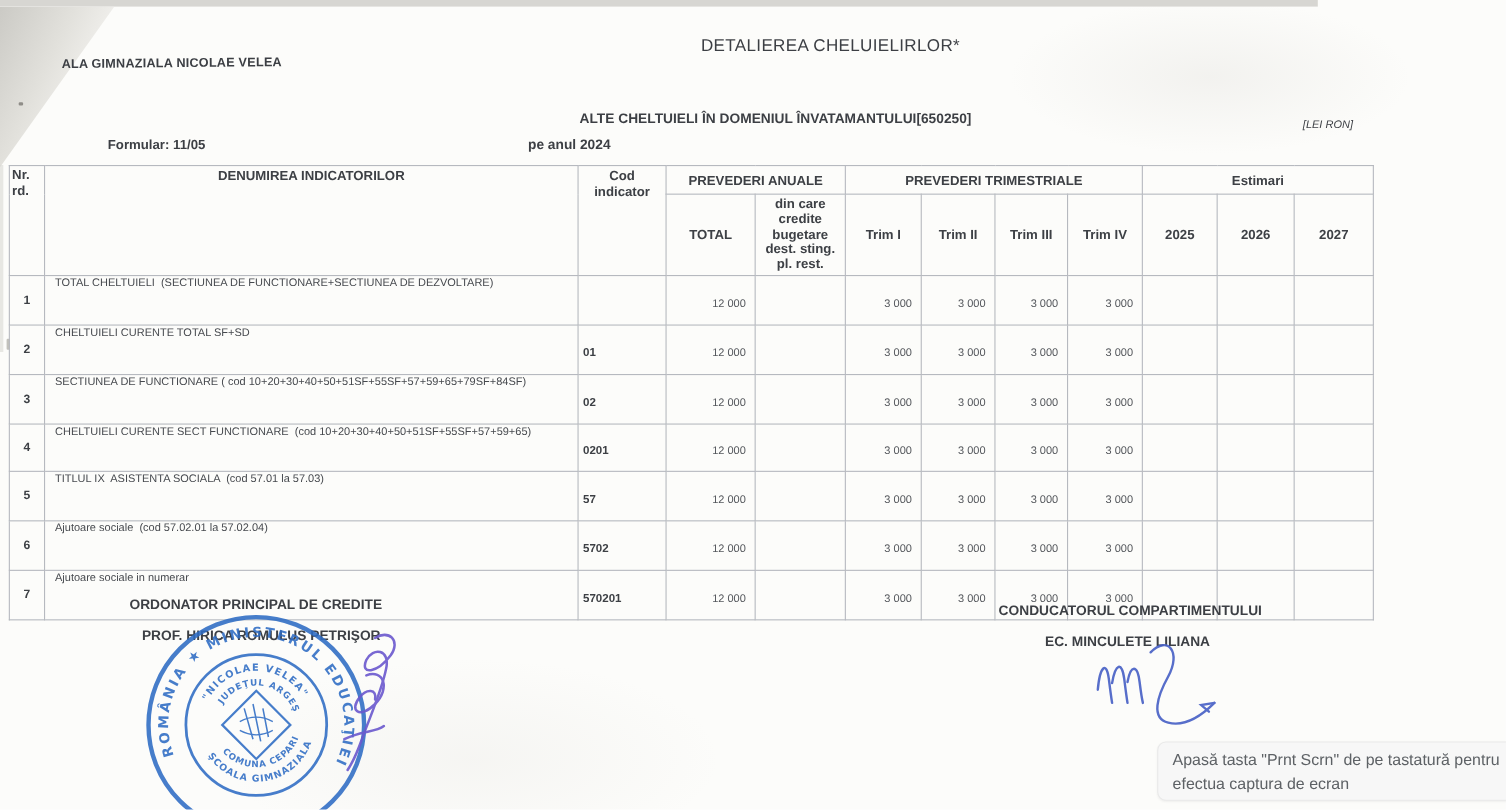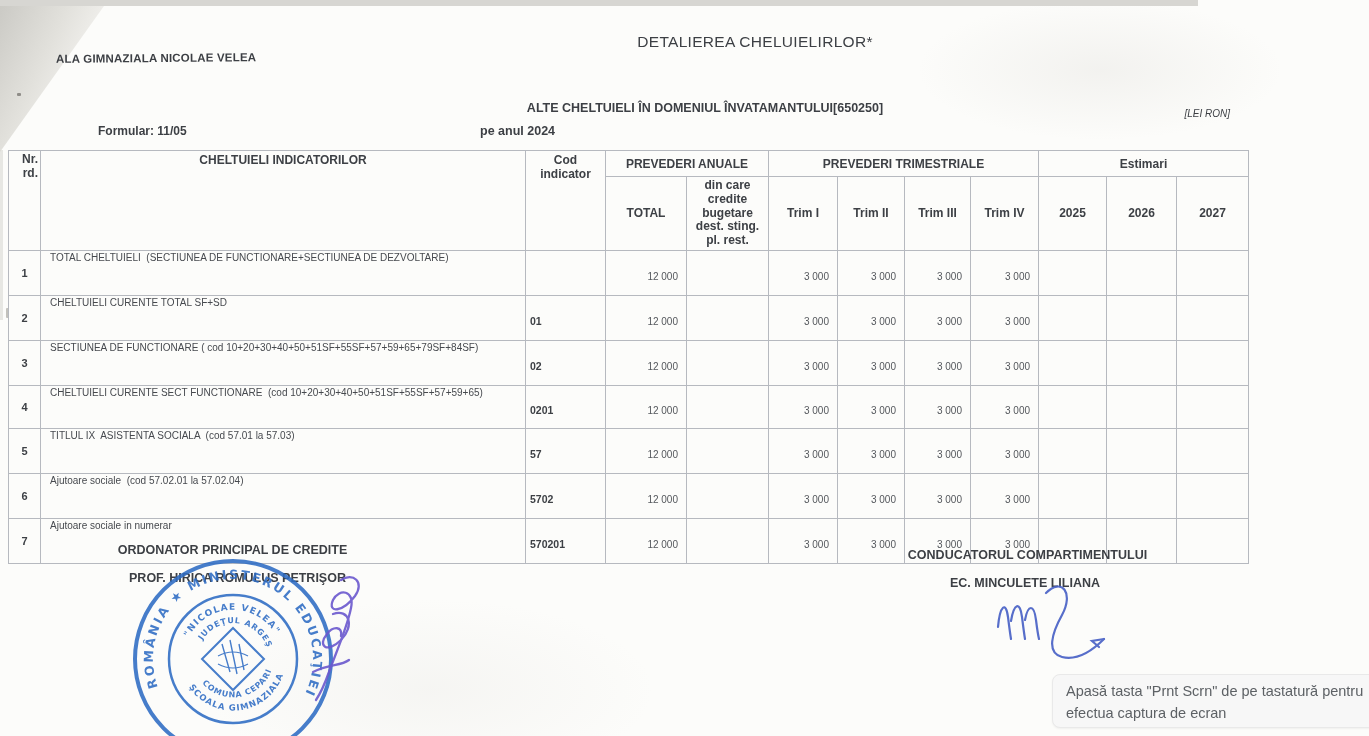--- a/index.html
+++ b/index.html
@@ -23,21 +23,21 @@
   .school{left:56px;top:52px;font-size:11.5px;font-weight:bold;letter-spacing:.2px;transform:rotate(-.5deg);}
   .title{left:560px;top:33px;width:390px;text-align:center;font-size:15.5px;font-weight:normal;letter-spacing:.3px;}
   .subtitle{left:480px;top:101px;width:450px;text-align:center;font-size:12.5px;font-weight:bold;}
   .period{left:480px;top:124px;width:450px;text-align:left;font-size:12.5px;font-weight:bold;}
   .lei{left:1125px;top:108px;width:105px;text-align:right;font-size:10px;font-weight:normal;font-style:italic;}
   .formular{left:98px;top:124px;font-size:12px;font-weight:bold;}
 
   table.budget{position:absolute;left:8px;top:150px;width:1240px;border-collapse:collapse;table-layout:fixed;}
   table.budget th,table.budget td{border:1px solid #b6b9bf;overflow:hidden;}
   table.budget th{font-weight:bold;color:#3d4045;font-size:12px;padding:2px;}
-  .th-nr{font-size:10px;text-align:right;vertical-align:top;padding:2px 2px;white-space:pre-line;line-height:1.15;}
+  .th-nr{font-size:10px;text-align:left;vertical-align:top;padding:2px 2px;white-space:pre-line;line-height:1.15;}
   .th-den,.th-cod{vertical-align:top;padding-top:7px;}
   .th-small{font-size:8.5px;line-height:1.15;padding:0 2px;}
   .th-total{font-size:12.5px;margin-top:20px;}
   .th-year{font-size:12.5px;}
   td.td-nr{text-align:center;vertical-align:middle;font-weight:bold;font-size:11px;color:#3d4045;}
   td.td-den{vertical-align:top;padding:1px 9px;font-size:10px;color:#46494e;white-space:pre-wrap;line-height:1.25;}
   td.td-cod{vertical-align:middle;padding:7px 0 0 4px;font-weight:bold;font-size:10.5px;color:#3d4045;}
   td.td-val{vertical-align:middle;padding:7px 8px 0 0;text-align:right;font-size:10px;color:#54575c;}
 
   .sig-label{position:absolute;text-align:center;font-size:12.5px;font-weight:bold;color:#3c3f44;}
@@ -86,21 +86,21 @@
         <col style="width:66px">
         <col style="width:68px">
       <col style="width:68px">
         <col style="width:70px">
         <col style="width:72px">
     </colgroup>
     <thead>
       <tr style="height:26px">
         <th rowspan="2" class="th-nr">Nr.
 rd.</th>
-        <th rowspan="2" class="th-den">CHELTUIELI INDICATORILOR</th>
+        <th rowspan="2" class="th-den">DENUMIREA INDICATORILOR</th>
         <th rowspan="2" class="th-cod">Cod indicator</th>
         <th colspan="2">PREVEDERI ANUALE</th>
         <th colspan="4">PREVEDERI TRIMESTRIALE</th>
         <th colspan="3" class="th-total">Estimari</th>
       </tr>
       <tr style="height:44px">
         <th class="th-total">TOTAL</th>
         <th class="th-small">din care credite bugetare dest. sting. pl. rest.</th>
         <th>Trim I</th>
         <th>Trim II</th>

